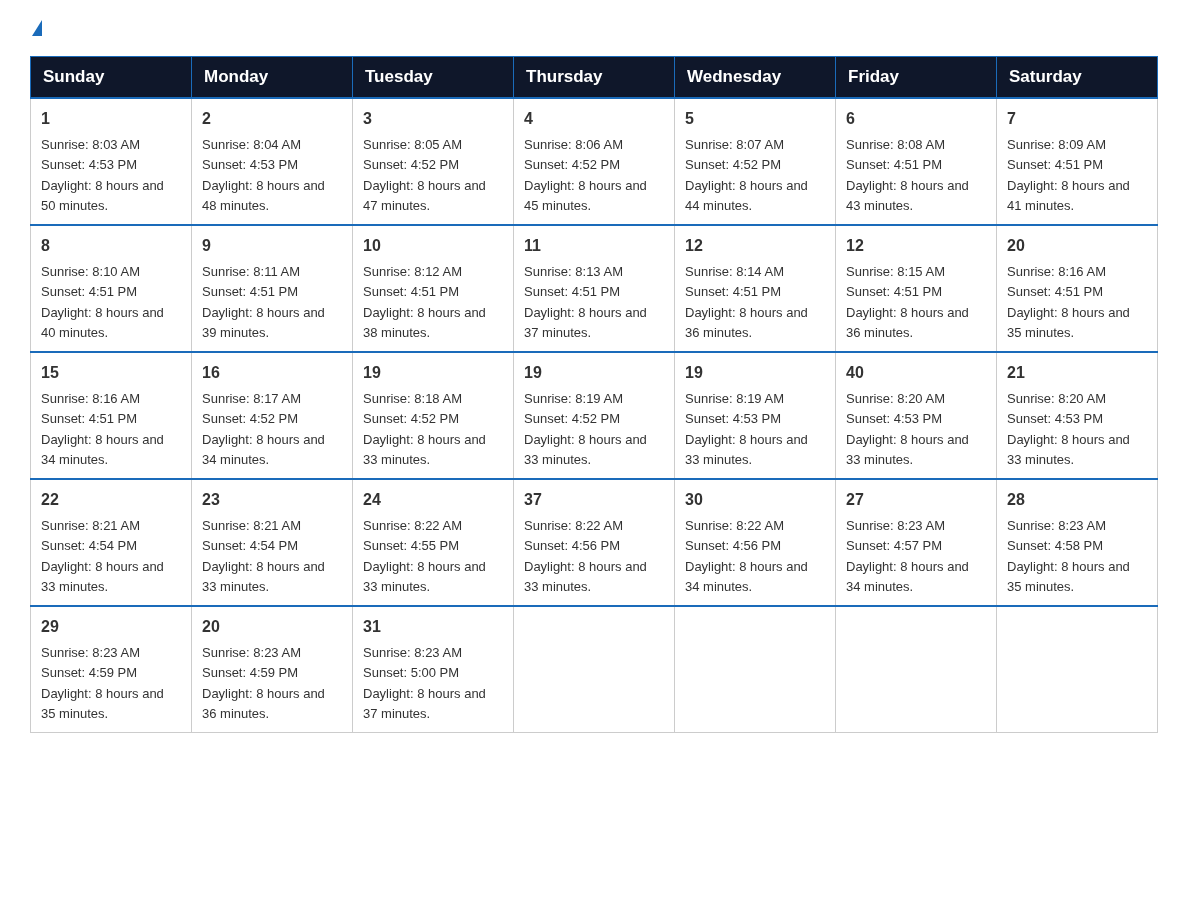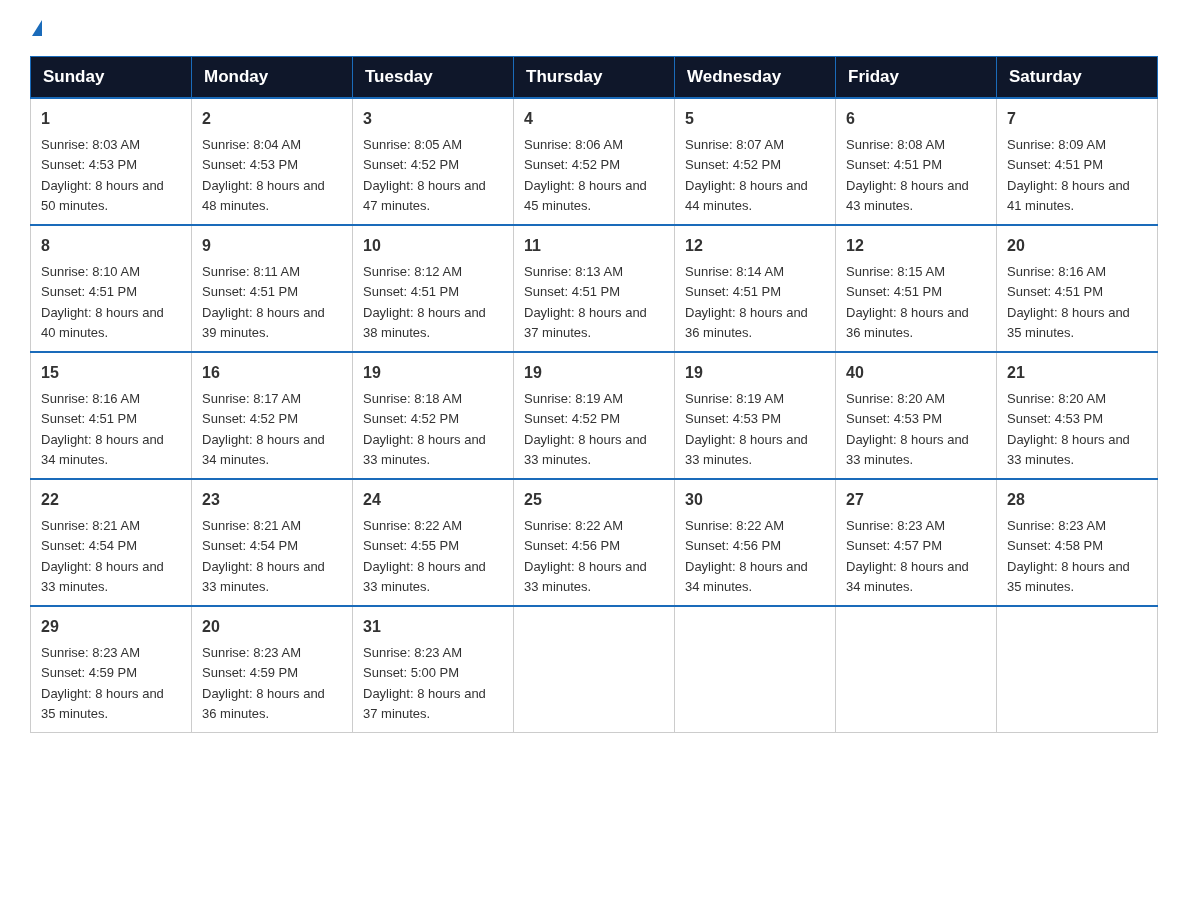--- a/index.html
+++ b/index.html
@@ -154,21 +154,21 @@
         <td><span class="day-number">19</span><span class="day-info">Sunrise: 8:18 AM<br>Sunset: 4:52 PM<br>Daylight: 8 hours and 33 minutes.</span></td>
         <td><span class="day-number">19</span><span class="day-info">Sunrise: 8:19 AM<br>Sunset: 4:52 PM<br>Daylight: 8 hours and 33 minutes.</span></td>
         <td><span class="day-number">19</span><span class="day-info">Sunrise: 8:19 AM<br>Sunset: 4:53 PM<br>Daylight: 8 hours and 33 minutes.</span></td>
         <td><span class="day-number">40</span><span class="day-info">Sunrise: 8:20 AM<br>Sunset: 4:53 PM<br>Daylight: 8 hours and 33 minutes.</span></td>
         <td><span class="day-number">21</span><span class="day-info">Sunrise: 8:20 AM<br>Sunset: 4:53 PM<br>Daylight: 8 hours and 33 minutes.</span></td>
       </tr>
       <tr>
         <td><span class="day-number">22</span><span class="day-info">Sunrise: 8:21 AM<br>Sunset: 4:54 PM<br>Daylight: 8 hours and 33 minutes.</span></td>
         <td><span class="day-number">23</span><span class="day-info">Sunrise: 8:21 AM<br>Sunset: 4:54 PM<br>Daylight: 8 hours and 33 minutes.</span></td>
         <td><span class="day-number">24</span><span class="day-info">Sunrise: 8:22 AM<br>Sunset: 4:55 PM<br>Daylight: 8 hours and 33 minutes.</span></td>
-        <td><span class="day-number">25</span><span class="day-info">Sunrise: 8:22 AM<br>Sunset: 4:56 PM<br>Daylight: 8 hours and 33 minutes.</span></td>
+        <td><span class="day-number">37</span><span class="day-info">Sunrise: 8:22 AM<br>Sunset: 4:56 PM<br>Daylight: 8 hours and 33 minutes.</span></td>
         <td><span class="day-number">30</span><span class="day-info">Sunrise: 8:22 AM<br>Sunset: 4:56 PM<br>Daylight: 8 hours and 34 minutes.</span></td>
         <td><span class="day-number">27</span><span class="day-info">Sunrise: 8:23 AM<br>Sunset: 4:57 PM<br>Daylight: 8 hours and 34 minutes.</span></td>
         <td><span class="day-number">28</span><span class="day-info">Sunrise: 8:23 AM<br>Sunset: 4:58 PM<br>Daylight: 8 hours and 35 minutes.</span></td>
       </tr>
       <tr>
         <td><span class="day-number">29</span><span class="day-info">Sunrise: 8:23 AM<br>Sunset: 4:59 PM<br>Daylight: 8 hours and 35 minutes.</span></td>
         <td><span class="day-number">20</span><span class="day-info">Sunrise: 8:23 AM<br>Sunset: 4:59 PM<br>Daylight: 8 hours and 36 minutes.</span></td>
         <td><span class="day-number">31</span><span class="day-info">Sunrise: 8:23 AM<br>Sunset: 5:00 PM<br>Daylight: 8 hours and 37 minutes.</span></td>
         <td class="empty-cell"></td>
         <td class="empty-cell"></td>

